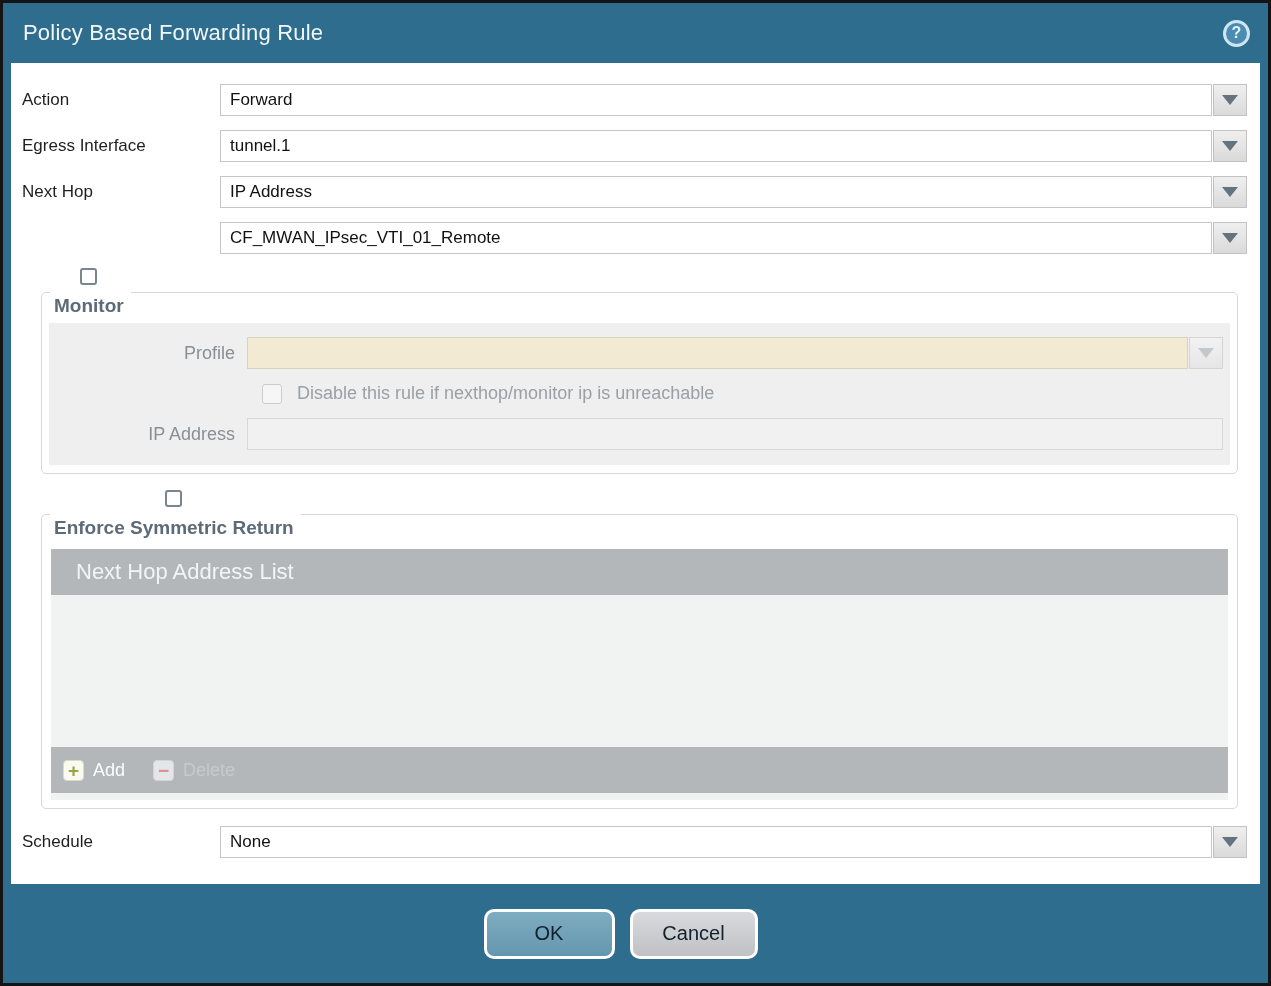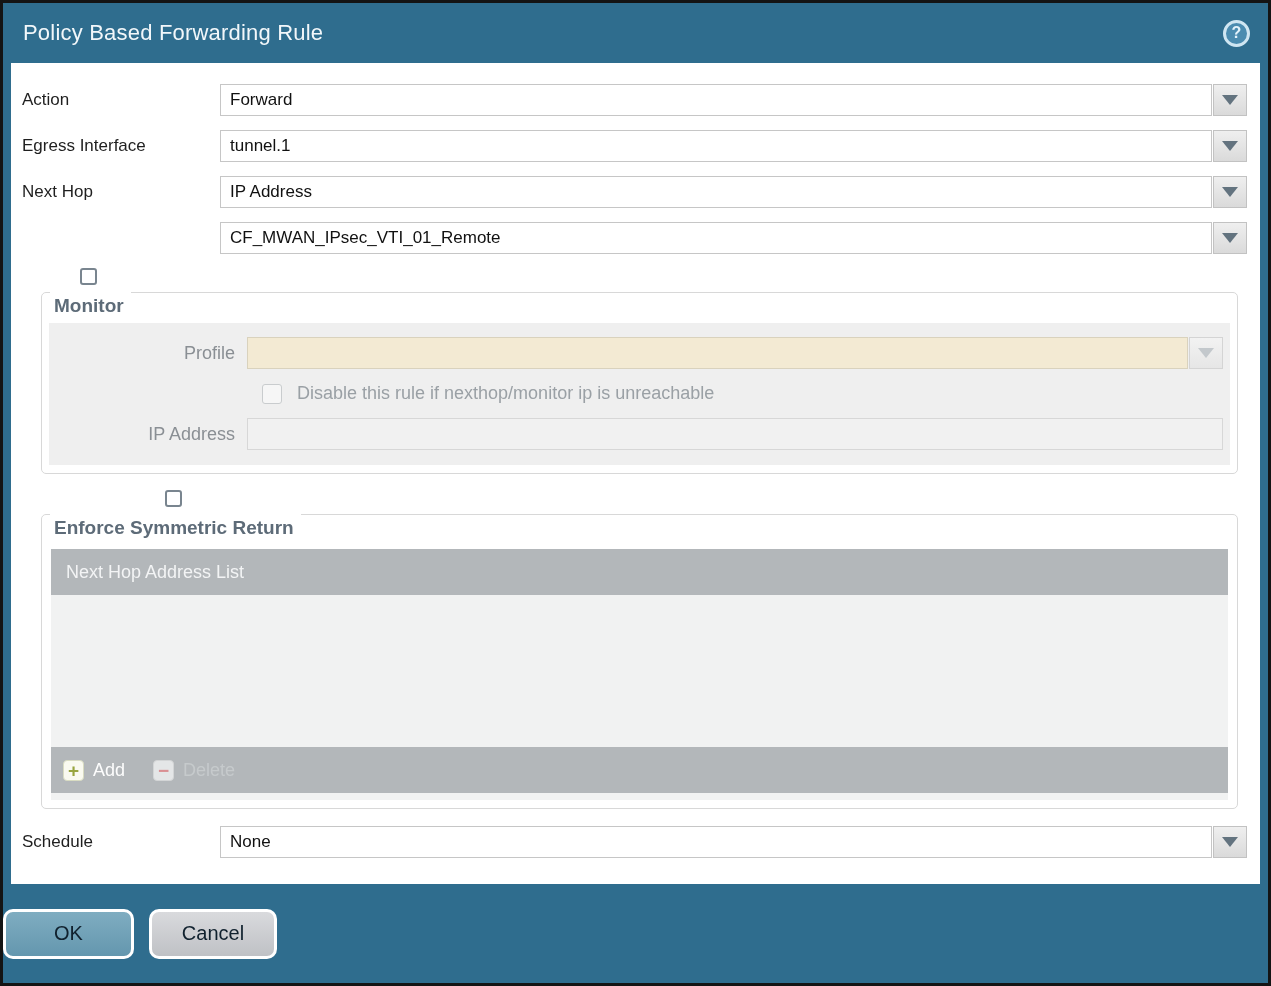--- a/index.html
+++ b/index.html
@@ -103,22 +103,22 @@
   }
   .disable-text { font-size:18px; color:#9aa0a5; }
   .dinput {
     flex:1 1 auto; height:32px; margin-right:7px;
     background:#f1f1f1; border:1px solid #d7d7d7;
   }
   
   .nh-table { margin:4px 2px 0 2px; }
   .thead {
     height:46px; background:#b3b7ba;
-    color:#f3f4f5; font-size:18px;
-    display:flex; align-items:center; padding-left:15px;
+    color:#f3f4f5; font-size:22px;
+    display:flex; align-items:center; padding-left:25px;
   }
   .tbody { height:152px; background:#f1f2f2; }
   .tfoot {
     height:46px; background:#b3b7ba;
     display:flex; align-items:center; padding-left:12px; gap:28px;
   }
   .tspacer { height:7px; background:#f1f2f2; }
   .tbtn { display:flex; align-items:center; gap:9px; font-size:18px; cursor:pointer; }
   .tbtn .iconbox {
     width:21px; height:21px; border-radius:4px;
@@ -126,21 +126,21 @@
     font-size:19px; font-weight:bold; line-height:1;
   }
   .tbtn.add { color:#fdfdfd; }
   .tbtn.add .iconbox { background:#fafaf0; color:#99a53f; border:1px solid #d9dcc2; }
   .tbtn.del { color:#c6cacc; cursor:default; }
   .tbtn.del .iconbox { background:#e4e6e7; color:#d98f93; border:1px solid #d3d5d6; }
   .schedule-row { margin-top:17px; }
   
   .footerbar {
     flex:0 0 99px; height:99px;
-    display:flex; align-items:center; justify-content:flex-start;
+    display:flex; align-items:center; justify-content:center;
     gap:15px; padding-right:30px;
   }
   .btn {
     height:50px; border-radius:10px;
     border:3px solid #ffffff;
     font-family:"Liberation Sans", sans-serif;
     font-size:20px; color:#10212e;
     display:flex; align-items:center; justify-content:center;
     cursor:pointer;
   }

